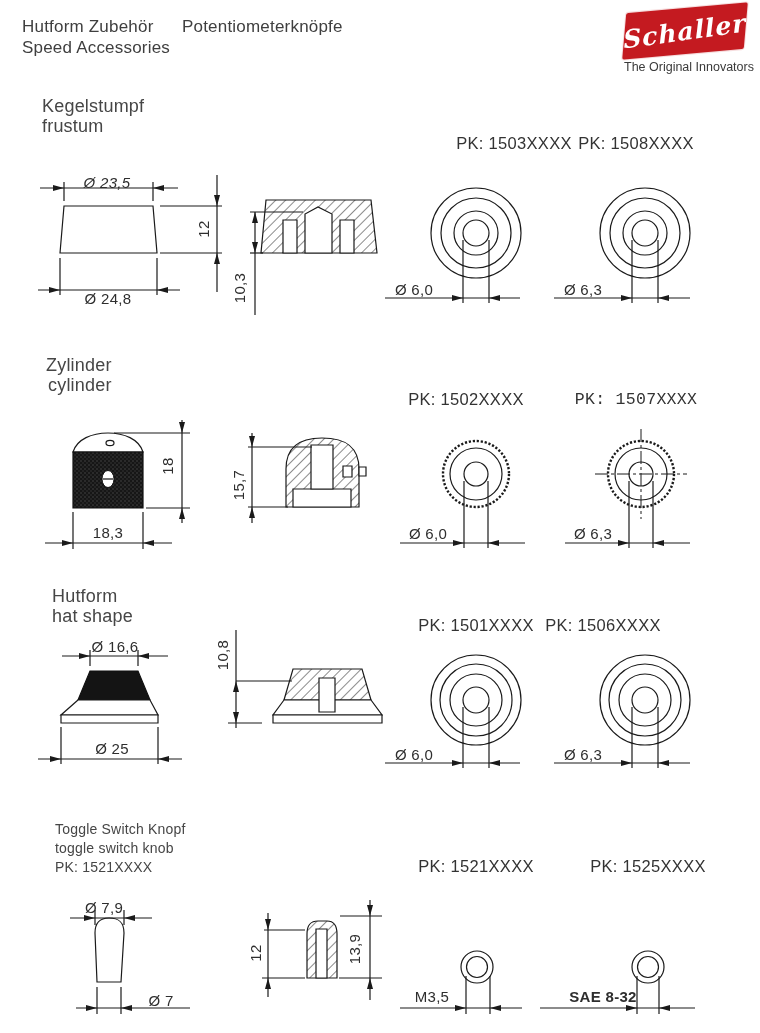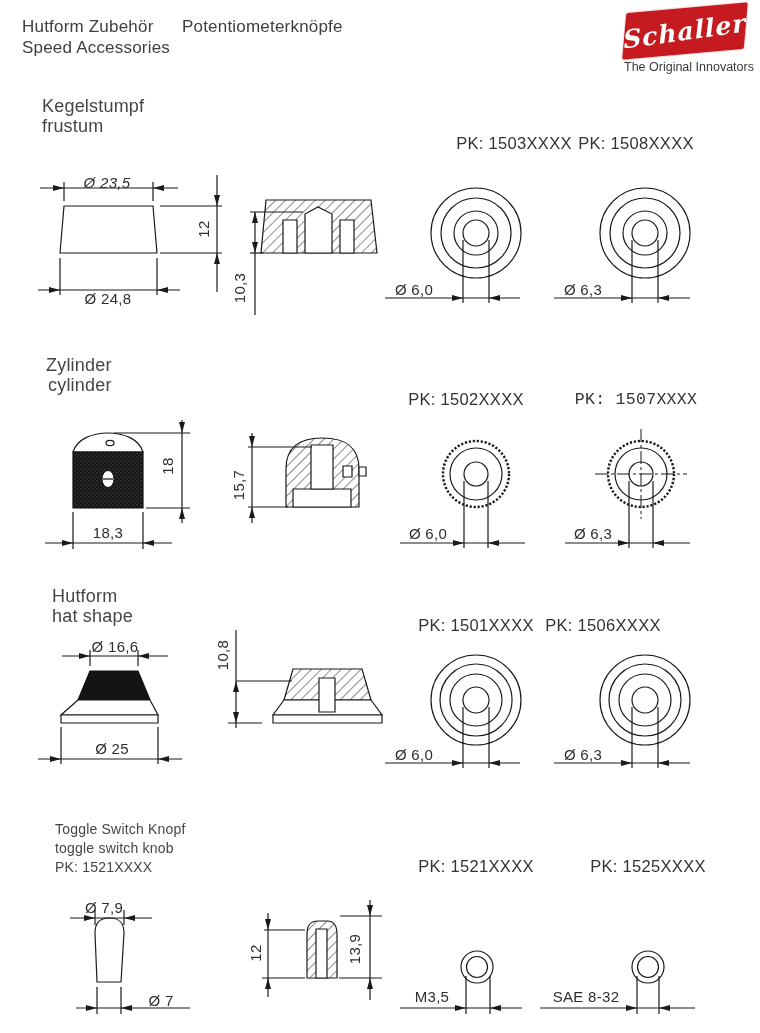--- a/index.html
+++ b/index.html
@@ -297,15 +297,15 @@
     <div>toggle switch knob</div>
     <div>PK: 1521XXXX</div>
   </div>
   <span class="c pk" style="left:476px;top:866px;">PK: 1521XXXX</span>
   <span class="c pk" style="left:648px;top:866px;">PK: 1525XXXX</span>
   <span class="c dim" style="left:104px;top:907px;">Ø 7,9</span>
   <span class="c dim" style="left:161px;top:964px;margin-top:36px;">Ø 7</span>
   <span class="rot dim" style="left:255px;top:953px;">12</span>
   <span class="rot dim" style="left:354px;top:949px;">13,9</span>
   <span class="c dim" style="left:432px;top:996px;">M3,5</span>
-  <span class="c dim" style="left:586px;top:996px;">SAE 8-32</span>
+  <span class="c dim" style="left:603px;top:996px;font-weight:bold;">SAE 8-32</span>
 
 </div>
 
 </body></html>

